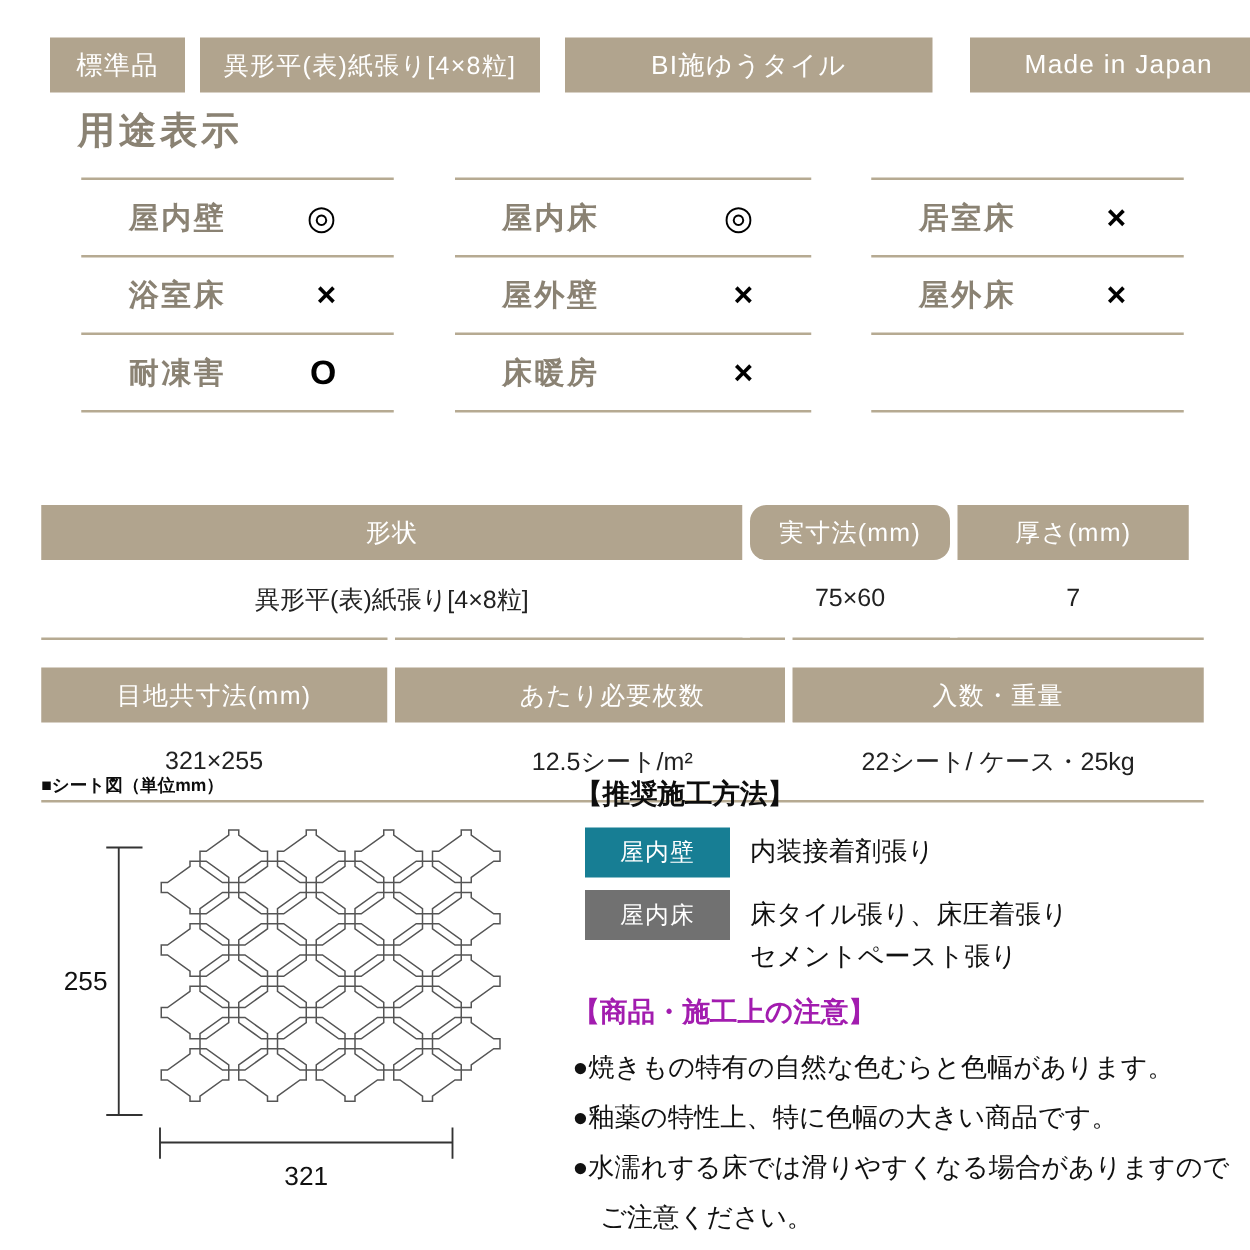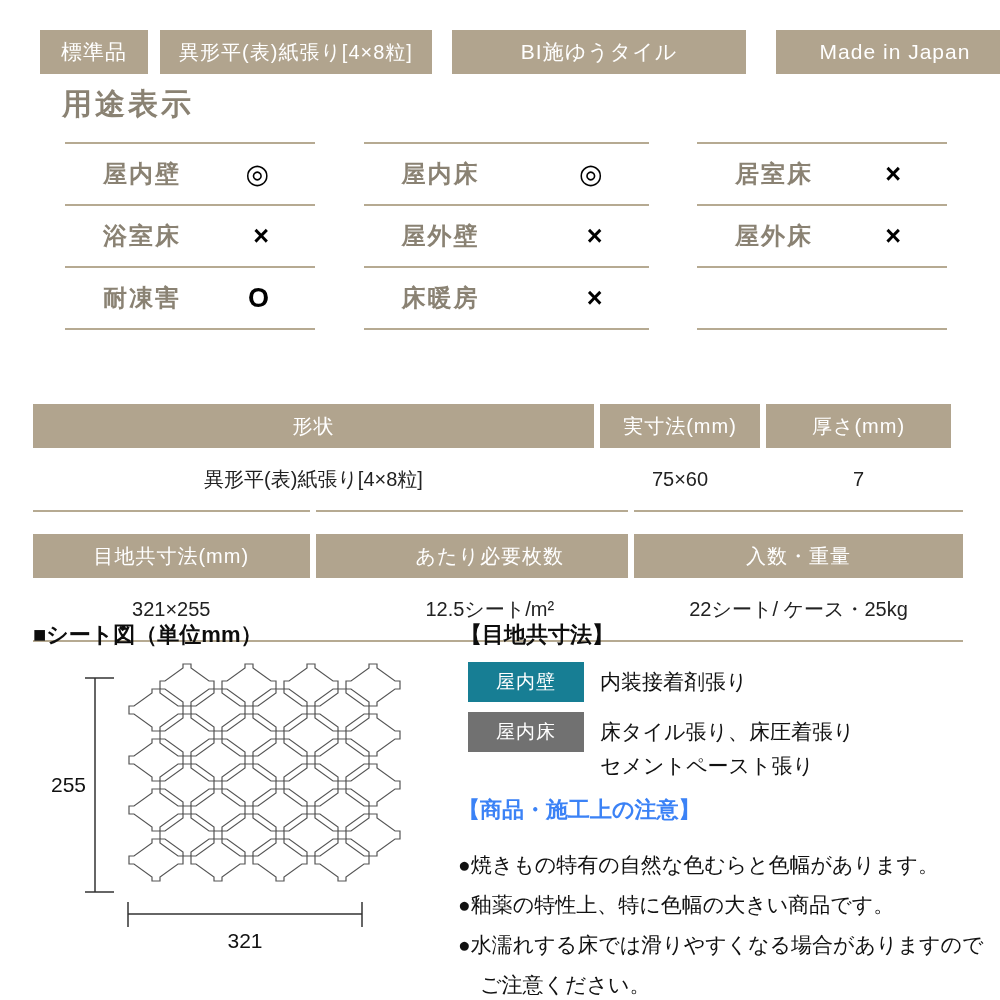--- a/index.html
+++ b/index.html
@@ -31,37 +31,37 @@
   .spec{position:absolute;left:33px;width:930px;}
   .spec1{top:360px;}
   .spec2{top:490px;}
   .spec-head{display:flex;}
   .spec-cell{height:44px;background:#b1a48e;color:#fff;display:flex;align-items:center;
              justify-content:center;font-size:20px;letter-spacing:1px;margin-top:44px;}
   .spec-gap{width:6px;background:#fff;flex:none;}
   .spec-vals{display:flex;border-bottom:2px solid #b6aa92;}
   .spec-val{height:62px;display:flex;align-items:center;justify-content:center;
             font-size:20px;color:#222;}
-  .spec1 .c1{width:561px;} .spec1 .c2{width:160px;} .spec1 .c3{width:185px;}
+  .spec1 .c1{width:561px;} .spec1 .c2{width:160px;border-radius:13px;} .spec1 .c3{width:185px;}
   .spec2 .c1{width:306px;} .spec2 .c2{width:306px;padding-left:36px;} .spec2 .c3{width:364px;}
 
   
-  .sheet-title{position:absolute;top:620px;left:33px;font-size:22px;font-weight:700;color:#0d0d0d;}
+  .sheet-title{position:absolute;top:620px;left:33px;font-size:14px;font-weight:700;color:#0d0d0d;}
   .install-title{position:absolute;top:620px;left:460px;font-size:22px;font-weight:700;color:#0d0d0d;}
 
   
   .methods{position:absolute;top:662px;left:468px;width:525px;}
   .method{display:flex;align-items:flex-start;margin-bottom:10px;}
   .method-badge{width:116px;height:40px;flex:none;color:#fff;display:flex;align-items:center;
                 justify-content:center;font-size:19px;letter-spacing:1px;}
   .method-text{margin-left:16px;font-size:21px;color:#111;line-height:34px;padding-top:3px;}
 
   
   .notes{position:absolute;top:795px;left:458px;width:540px;}
-  .notes-title{font-size:22px;font-weight:700;color:#3b82f6;margin-bottom:20px;}
+  .notes-title{font-size:22px;font-weight:700;color:#a21caf;margin-bottom:10px;}
   .note-item{font-size:21px;line-height:40px;color:#111;padding-left:22px;text-indent:-22px;}
 
   
   .sheet-svg{position:absolute;top:650px;left:40px;}
   .dim-text{font-size:21px;fill:#111;font-family:"Liberation Sans","DejaVu Sans",sans-serif;}
 </style>
 </head>
 <body>
 
 <div class="screen">
@@ -203,21 +203,21 @@
     <text class="dim-text" x="46" y="142" text-anchor="end">255</text>
 
     <g stroke="#333" stroke-width="1.5">
       <line x1="88" y1="264" x2="322" y2="264"></line>
       <line x1="88" y1="252" x2="88" y2="277"></line>
       <line x1="322" y1="252" x2="322" y2="277"></line>
     </g>
     <text class="dim-text" x="205" y="298" text-anchor="middle">321</text>
   </svg>
 
-  <div class="install-title">【目地共寸法】</div>
+  <div class="install-title">【推奨施工方法】</div>
   <div class="methods">
     <div class="method">
       <div class="method-badge" style="background: rgb(23, 126, 148);">屋内壁</div>
       <div class="method-text">
         <div>内装接着剤張り</div>
       </div>
     </div>
     <div class="method">
       <div class="method-badge" style="background: rgb(113, 113, 113);">屋内床</div>
       <div class="method-text">

